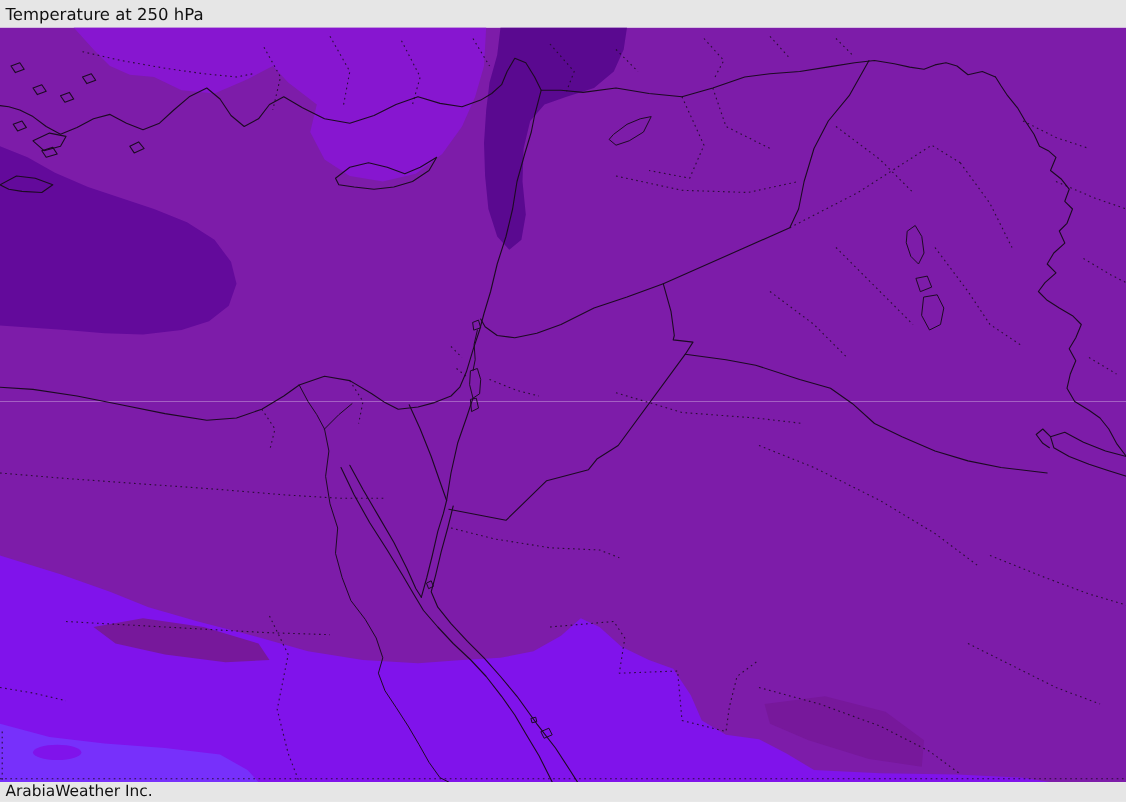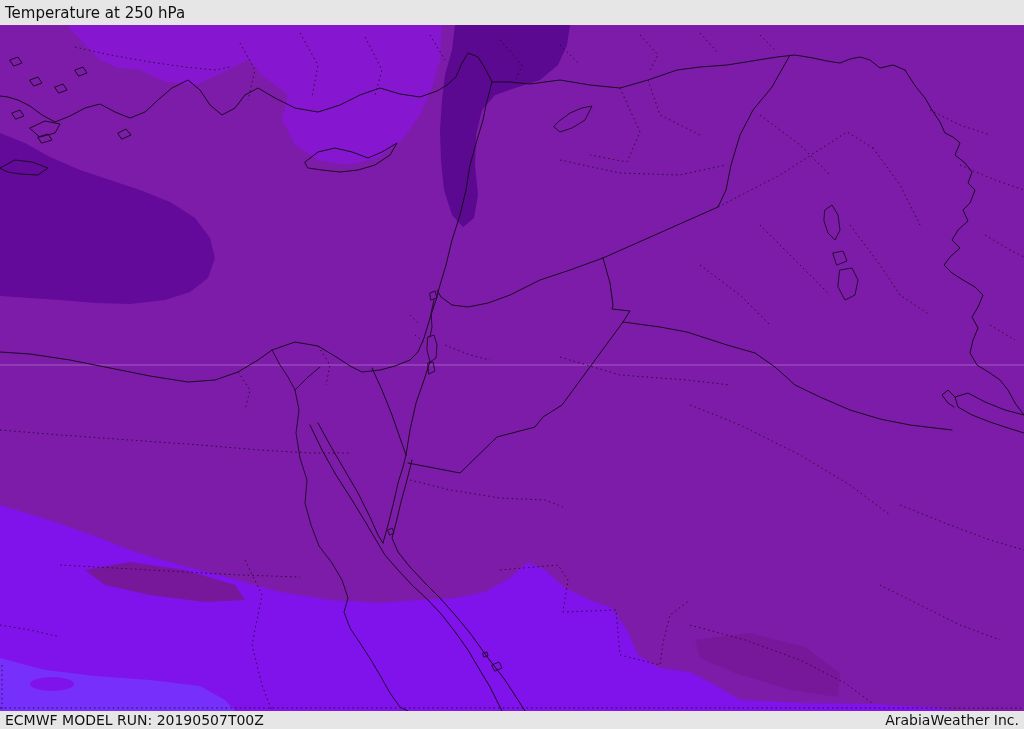--- a/index.html
+++ b/index.html
@@ -95,15 +95,14 @@
     <path class="dash" d="M410,290 L420,300 M415,310 L425,318 M445,320 L470,330 490,335"></path>
     <path class="dash" d="M560,332 L620,350 687,355 730,360 M410,455 L450,465 500,473 545,475 563,482"></path>
     <path class="dash" d="M500,545 L558,540 568,555 563,587 616,585 620,630 660,640 663,618 670,590 690,575"></path>
     <path class="dash" d="M690,600 L745,615 800,635 845,658 872,678 M880,560 L920,580 960,600 1000,615 M900,480 L950,500 990,515 1024,525 M690,380 L740,400 800,430 850,460 890,490"></path>
     <path class="dash" d="M0,683 L1024,683"></path>
   </g>
 </svg>
 </div>
 
 <div class="bar bottom">
-  <span>ECMWF MODEL RUN: 20190507T00Z</span>
   <span>ArabiaWeather Inc.</span>
 </div>
 
 </body></html>

